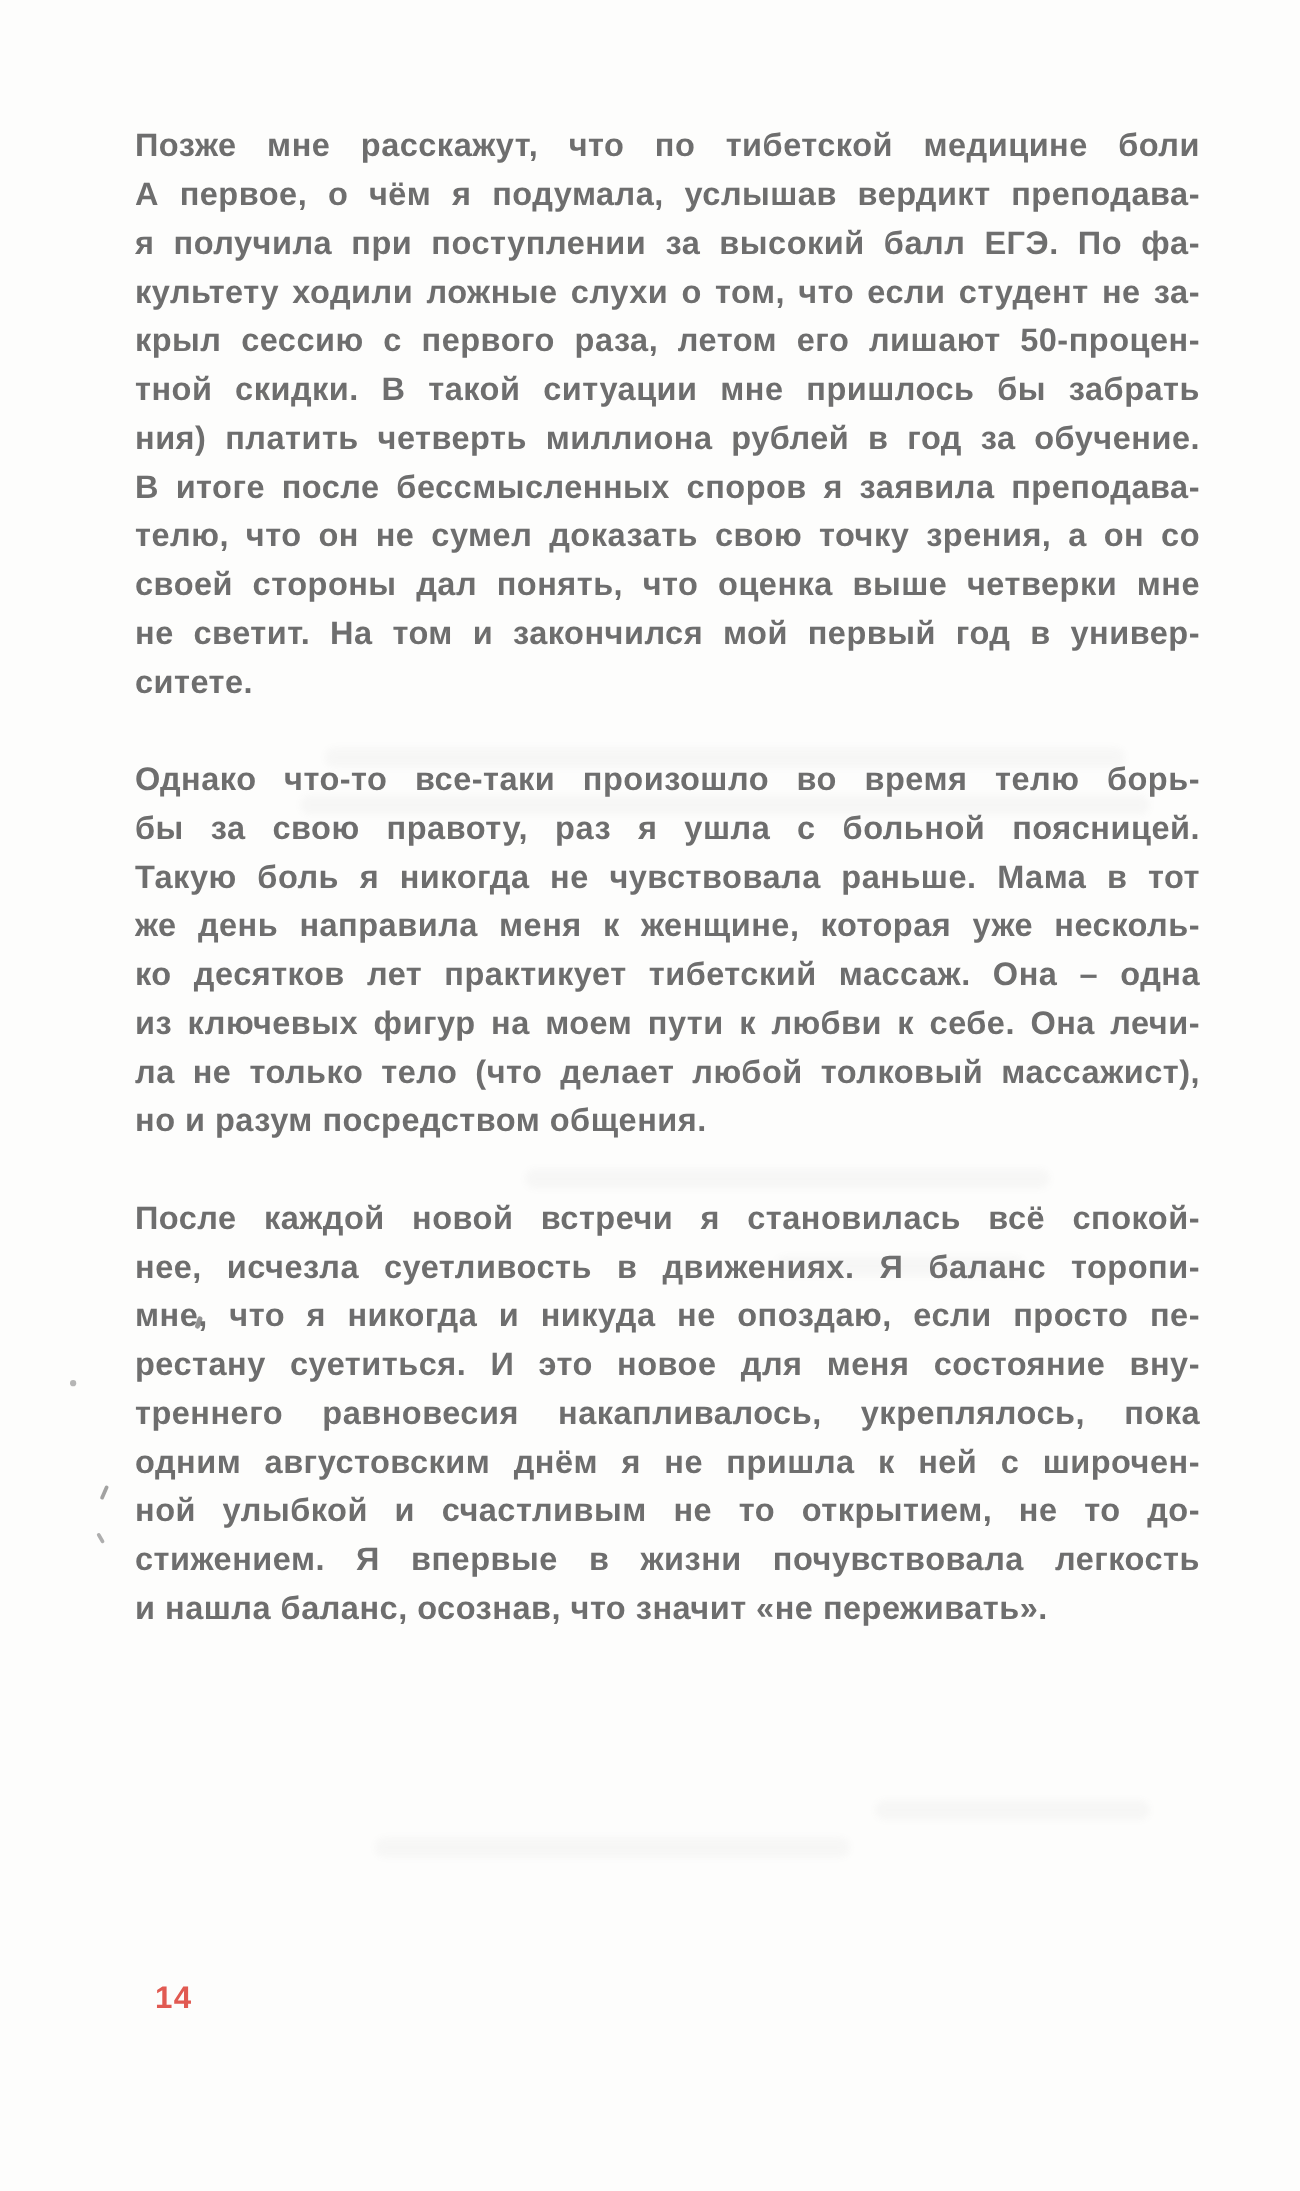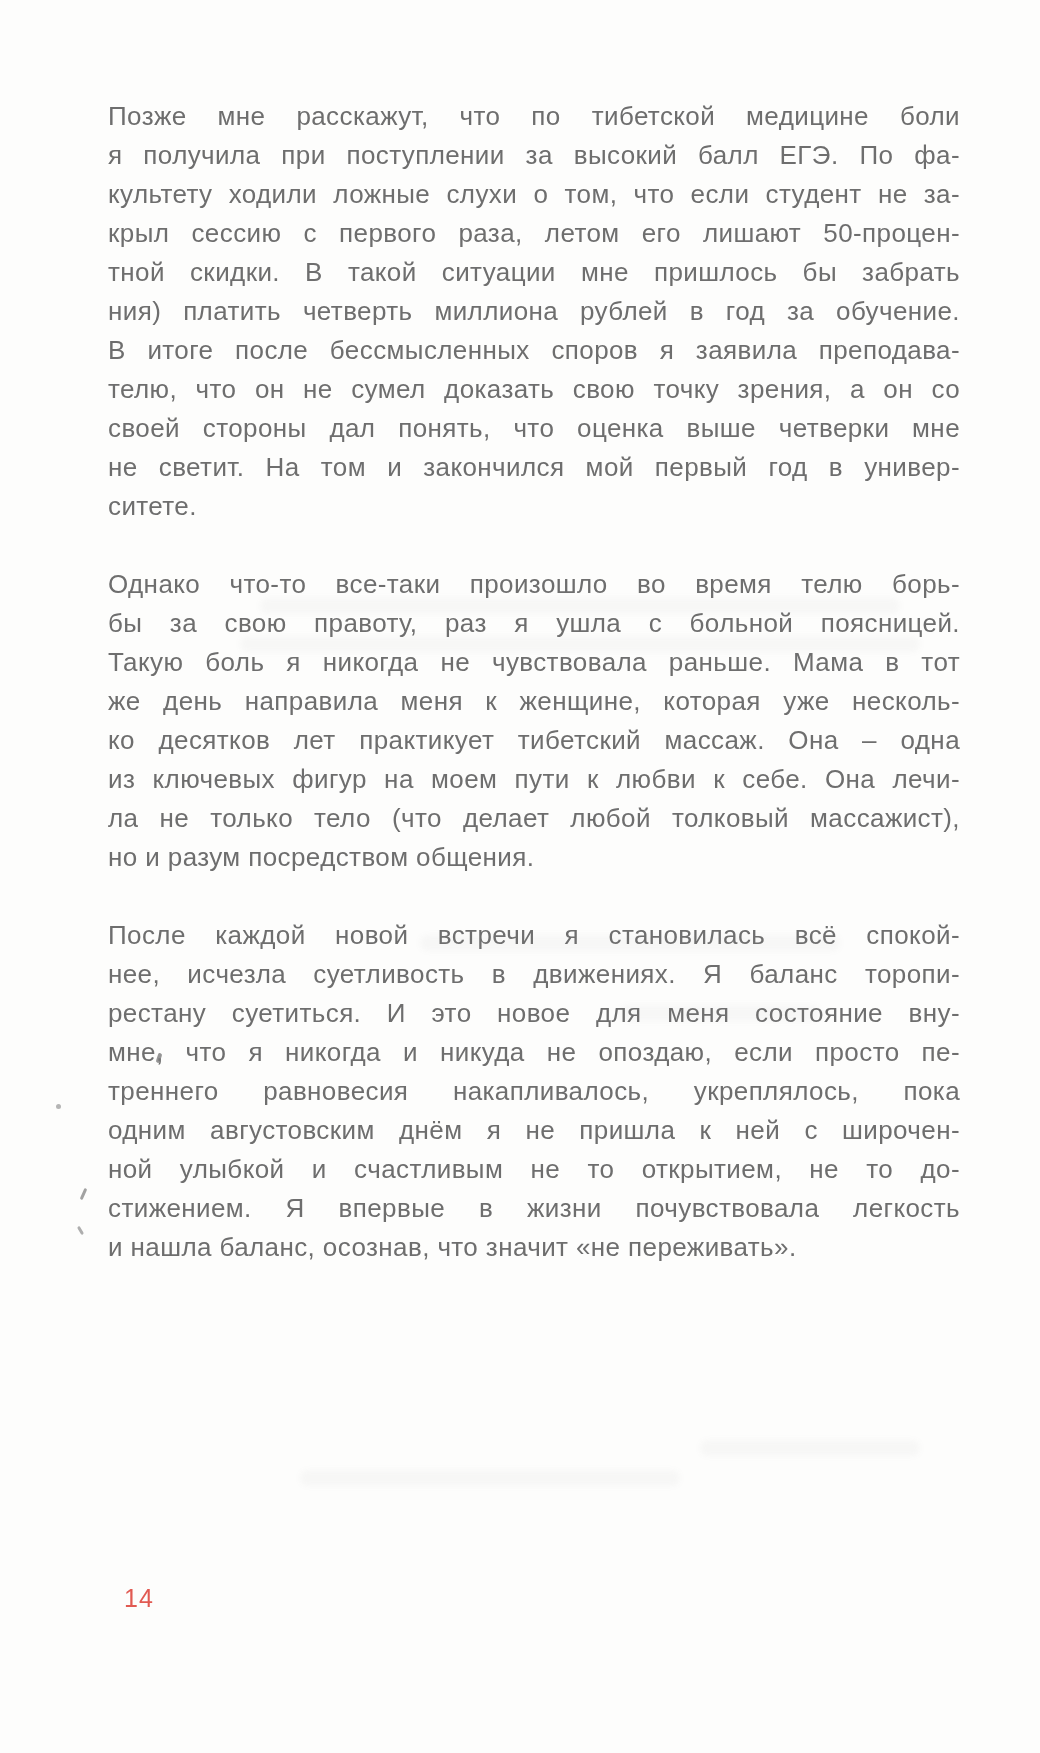--- a/index.html
+++ b/index.html
@@ -15,42 +15,42 @@
     overflow: hidden;
     font-family: "Liberation Sans", "DejaVu Sans", sans-serif;
   }
   .text-block {
     position: absolute;
     left: 108px;
     top: 97px;
     width: 852px;
     color: #6e6e6e;
     font-size: 26px;
-    font-weight: 400;
+    font-weight: 700;
     line-height: 39px;
     letter-spacing: 0.4px;
   }
   .para { margin: 0 0 39px 0; }
   .para:last-child { margin-bottom: 0; }
   .line {
     text-align: justify;
     text-align-last: justify;
     white-space: normal;
     height: 39px;
   }
   .line.last {
     text-align: center;
     text-align-last: left;
   }
   .page-number {
     position: absolute;
     left: 124px;
     top: 1584px;
     font-size: 25px;
-    font-weight: 400;
+    font-weight: 700;
     color: #e15a52;
     letter-spacing: 1px;
   }
   
   .ghost {
     position: absolute;
     height: 16px;
     border-radius: 8px;
     background: #8a8a8a;
     opacity: 0.05;
@@ -75,20 +75,21 @@
   .speck.s4 { left: 79px;  top: 1226px; width: 3px;  height: 9px;  border-radius: 2px; transform: rotate(-30deg); opacity: 0.6; }
 </style>
 </head>
 <body>
 
 <div class="page">
 
   <div class="text-block">
       <div class="para">
         <div class="line">Позже мне расскажут, что по тибетской медицине боли</div>
+        <div class="line">А первое, о чём я подумала, услышав вердикт преподава-</div>
         <div class="line">я получила при поступлении за высокий балл ЕГЭ. По фа-</div>
         <div class="line">культету ходили ложные слухи о том, что если студент не за-</div>
         <div class="line">крыл сессию с первого раза, летом его лишают 50-процен-</div>
         <div class="line">тной скидки. В такой ситуации мне пришлось бы забрать</div>
         <div class="line">ния) платить четверть миллиона рублей в год за обучение.</div>
         <div class="line">В итоге после бессмысленных споров я заявила преподава-</div>
         <div class="line">телю, что он не сумел доказать свою точку зрения, а он со</div>
         <div class="line">своей стороны дал понять, что оценка выше четверки мне</div>
         <div class="line">не светит. На том и закончился мой первый год в универ-</div>
         <div class="line last">ситете.</div>
@@ -99,22 +100,22 @@
         <div class="line">Такую боль я никогда не чувствовала раньше. Мама в тот</div>
         <div class="line">же день направила меня к женщине, которая уже несколь-</div>
         <div class="line">ко десятков лет практикует тибетский массаж. Она – одна</div>
         <div class="line">из ключевых фигур на моем пути к любви к себе. Она лечи-</div>
         <div class="line">ла не только тело (что делает любой толковый массажист),</div>
         <div class="line last">но и разум посредством общения.</div>
       </div>
       <div class="para">
         <div class="line">После каждой новой встречи я становилась всё спокой-</div>
         <div class="line">нее, исчезла суетливость в движениях. Я баланс торопи-</div>
+        <div class="line">мне, что я никогда и никуда не опоздаю, если просто пе-</div>
         <div class="line">рестану суетиться. И это новое для меня состояние вну-</div>
-        <div class="line">мне, что я никогда и никуда не опоздаю, если просто пе-</div>
         <div class="line">треннего равновесия накапливалось, укреплялось, пока</div>
         <div class="line">одним августовским днём я не пришла к ней с широчен-</div>
         <div class="line">ной улыбкой и счастливым не то открытием, не то до-</div>
         <div class="line">стижением. Я впервые в жизни почувствовала легкость</div>
         <div class="line last">и нашла баланс, осознав, что значит «не переживать».</div>
       </div>
     </div>
 
   <div class="page-number">14</div>
 

